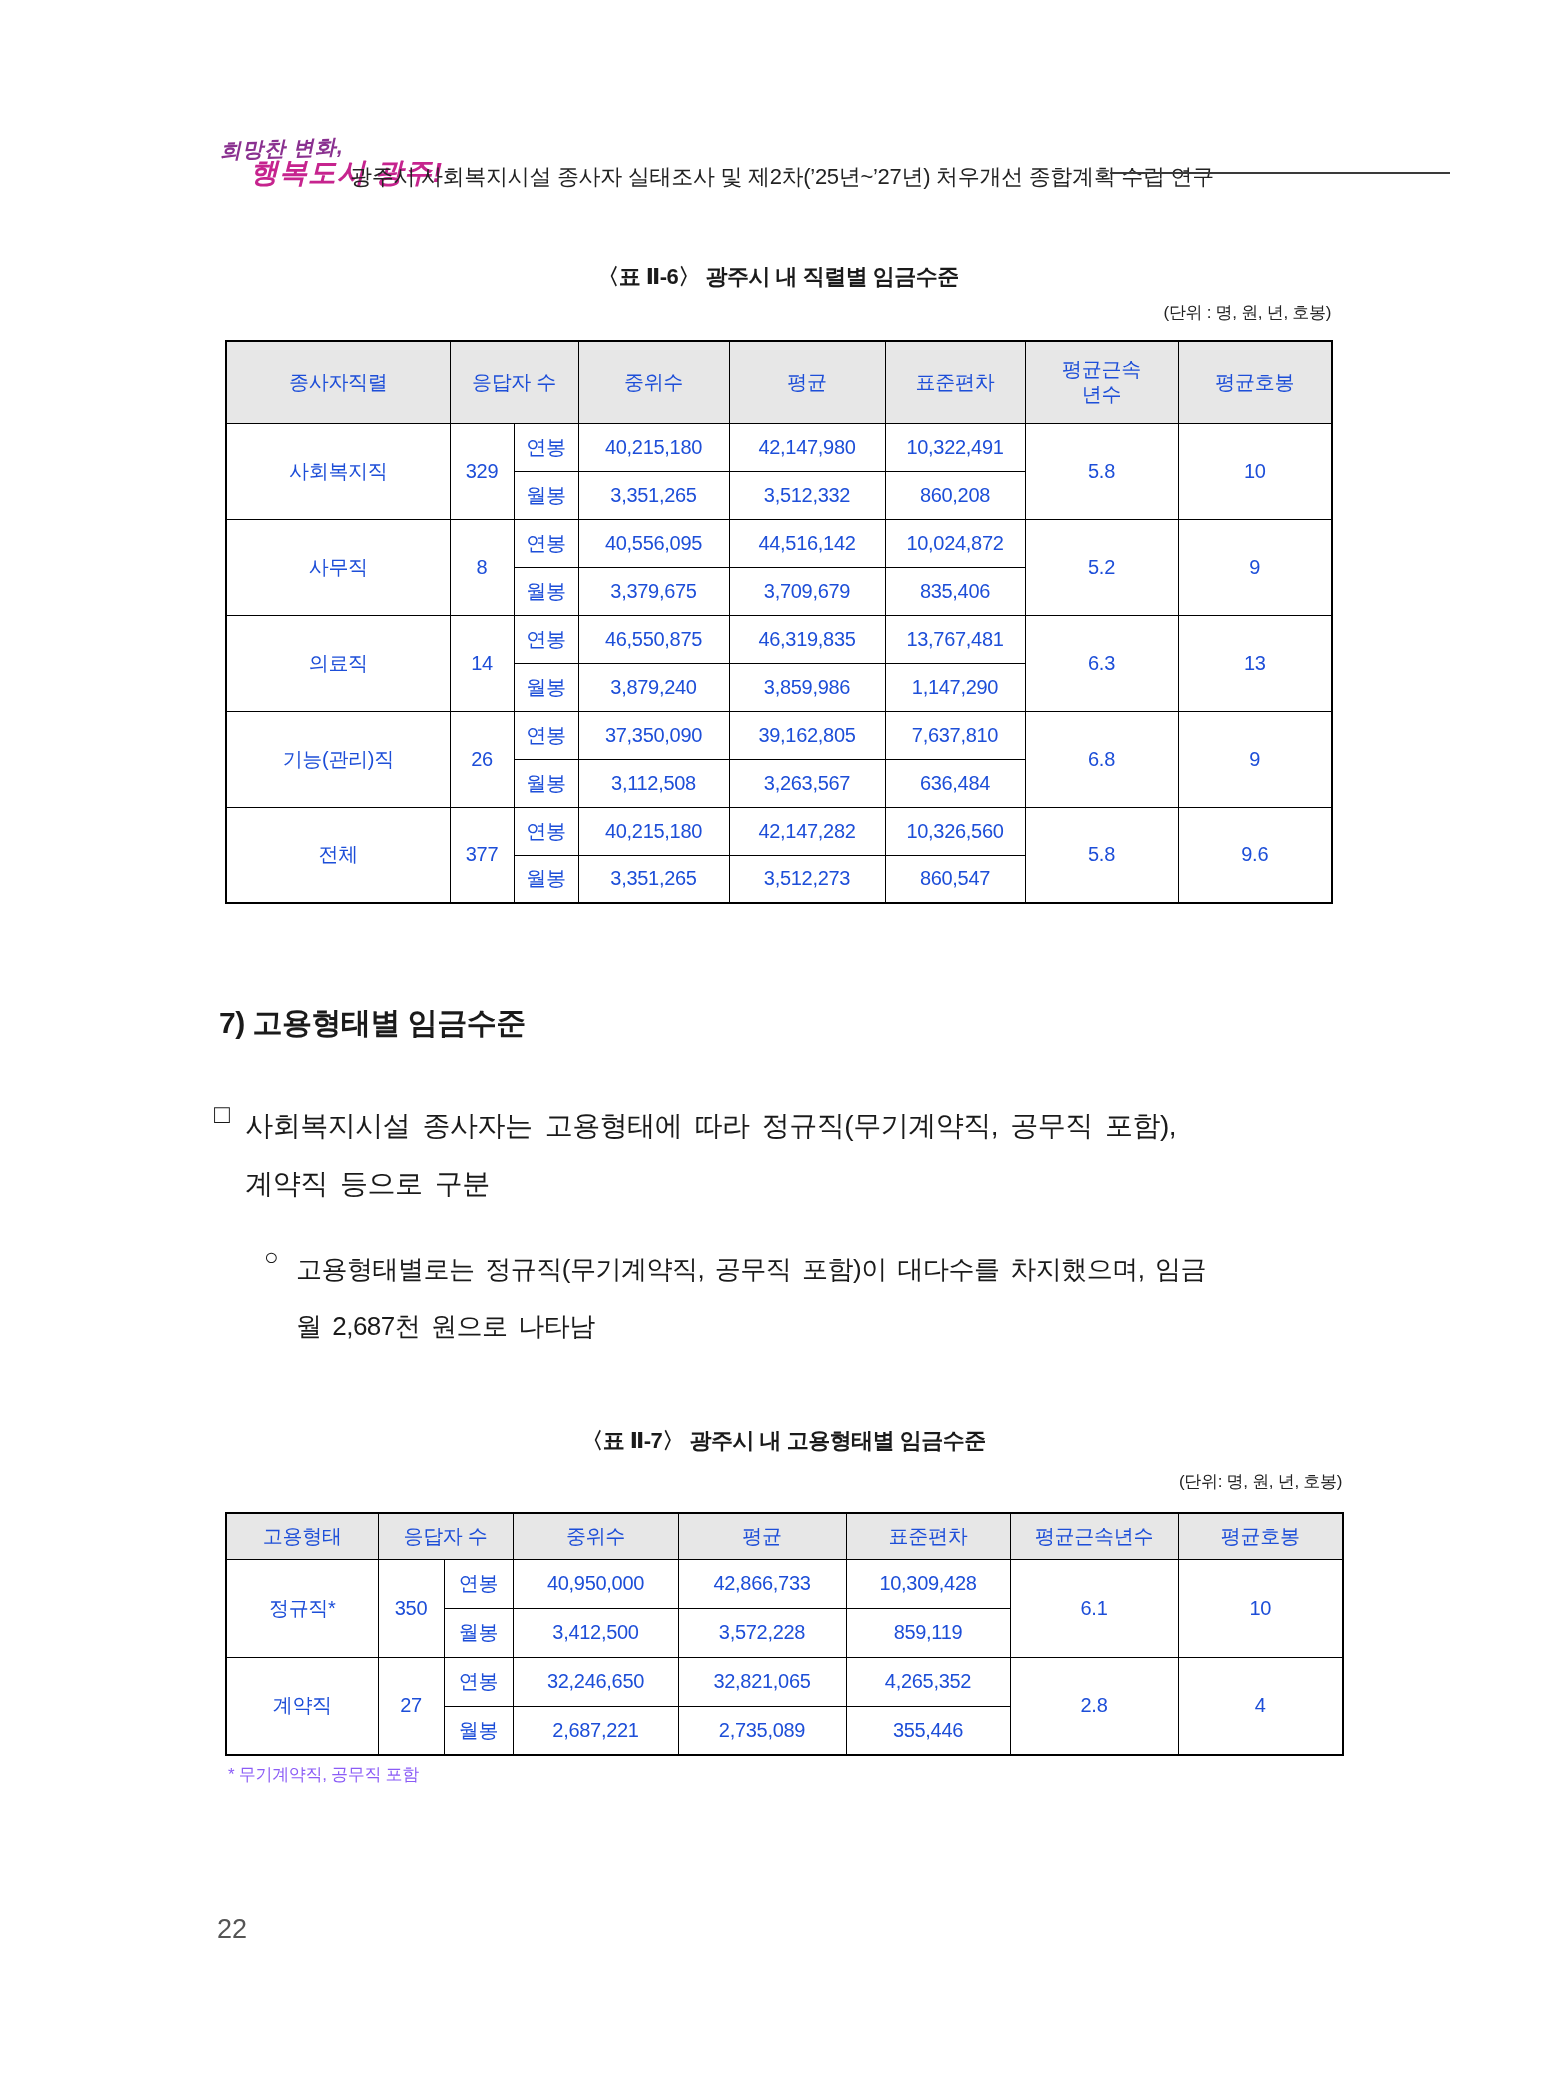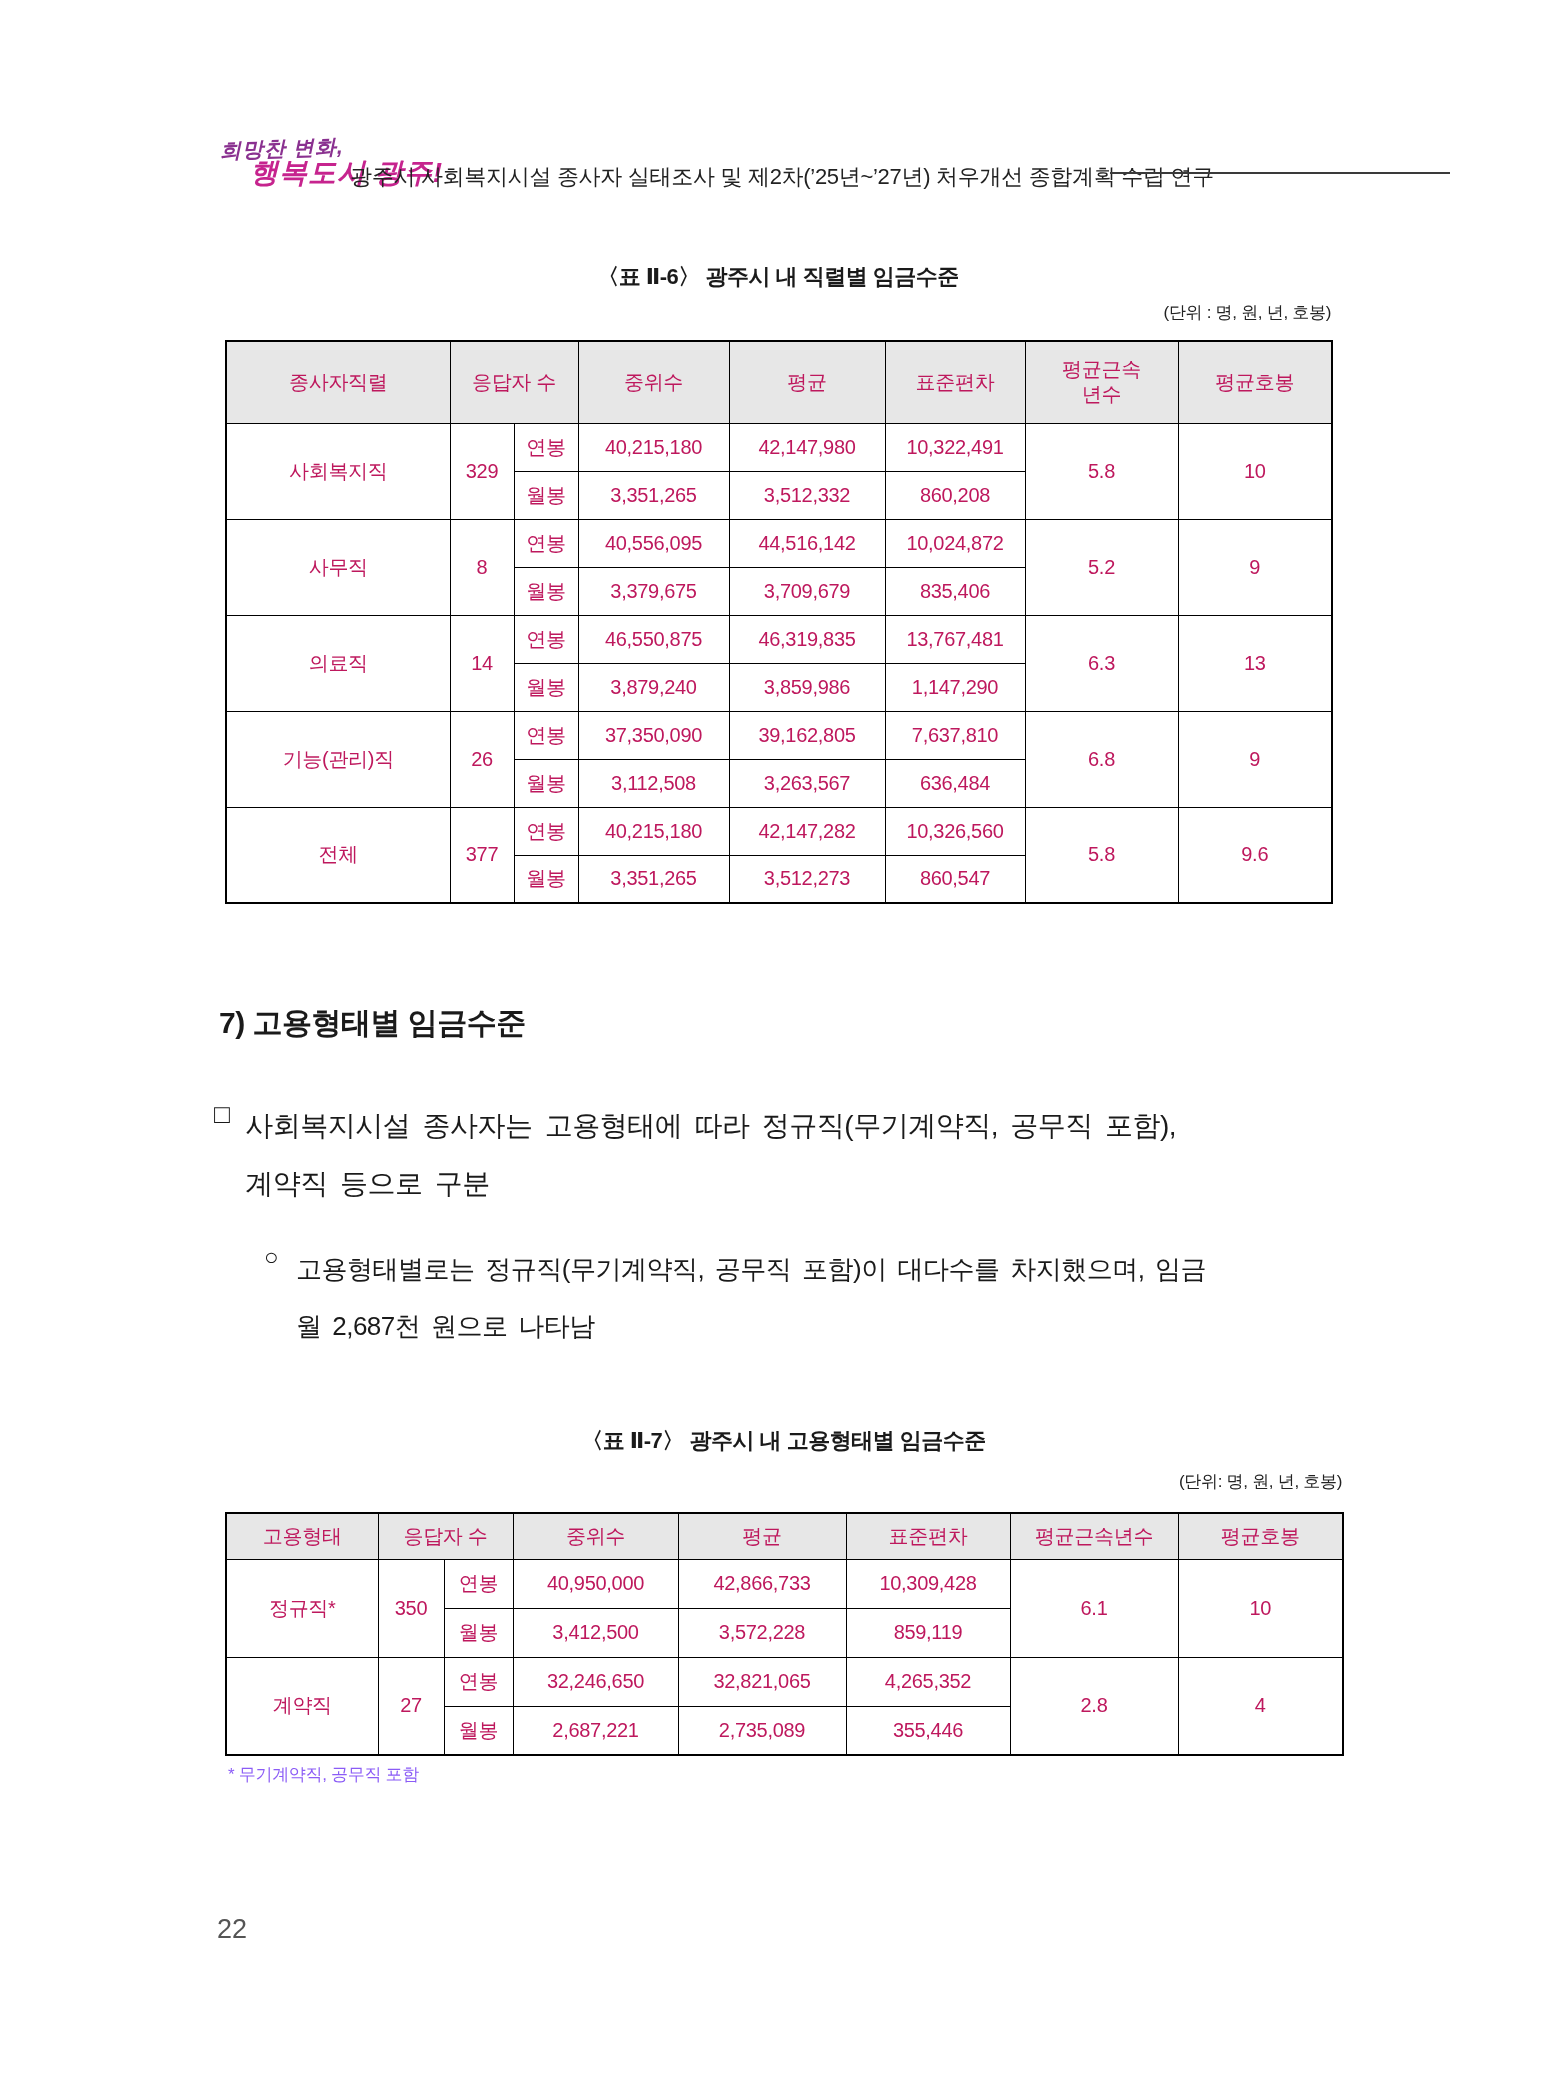--- a/index.html
+++ b/index.html
@@ -45,21 +45,21 @@
   .t2-title { top: 1426px; left: 225px; width: 1117px; }
   .tbl-unit {
     position: absolute; text-align: right;
     font-size: 17px; color: #222; letter-spacing: -0.3px;
   }
   .t1-unit { top: 301px; left: 225px; width: 1106px; }
   .t2-unit { top: 1470px; left: 225px; width: 1117px; }
 
   table.wage {
     position: absolute; border-collapse: collapse; table-layout: fixed;
-    font-size: 20px; color: #be185d;
+    font-size: 20px; color: #1d4ed8;
   }
   table.t1 { top: 340px; left: 225px; width: 1106px; }
   table.t2 { top: 1512px; left: 225px; width: 1117px; }
   table.wage th, table.wage td {
     border: 1px solid #000; text-align: center; vertical-align: middle;
     padding: 0 4px; overflow: hidden; white-space: nowrap; font-weight: normal;
     letter-spacing: -0.3px;
   }
   table.wage { border: 2px solid #000; }
   table.wage th { background: #e7e7e7; }

